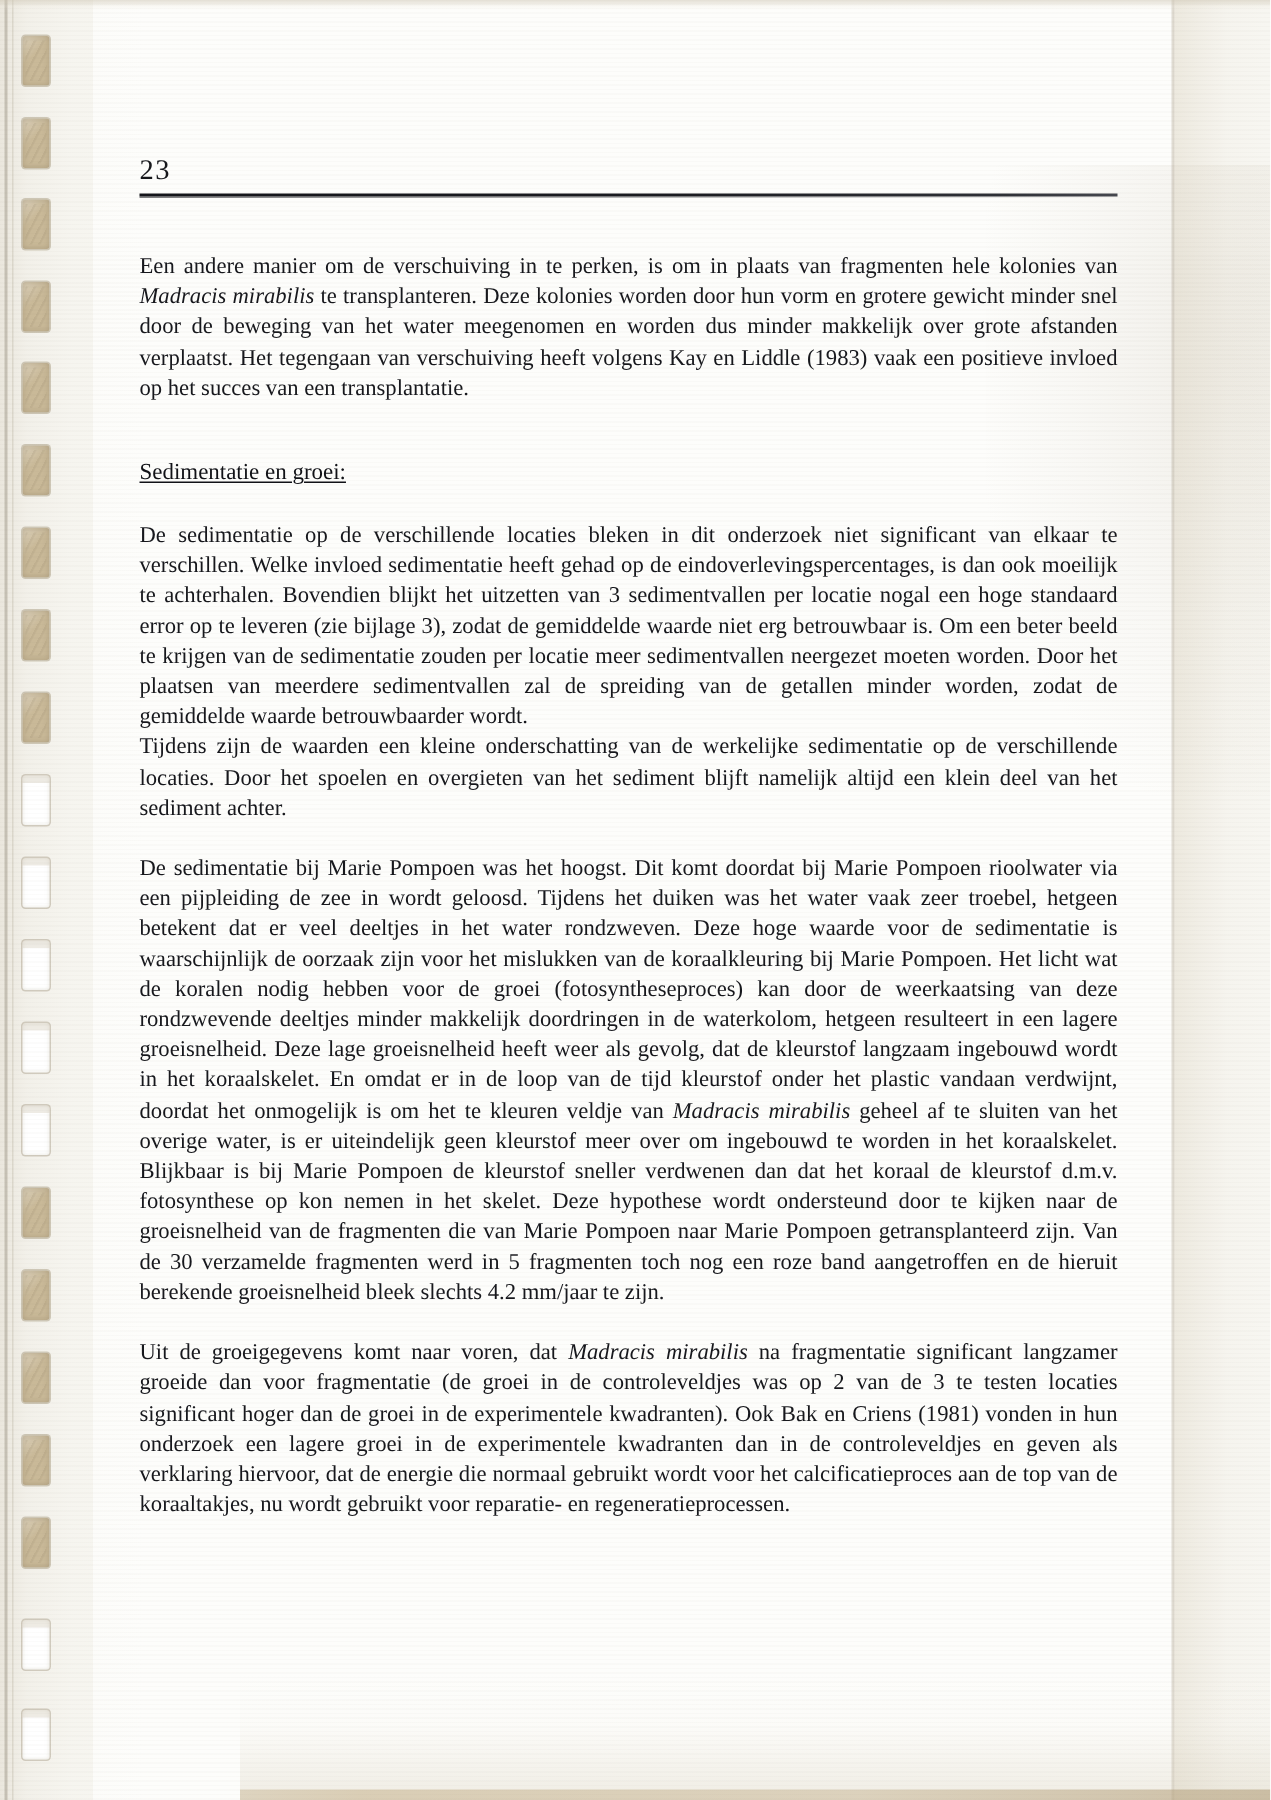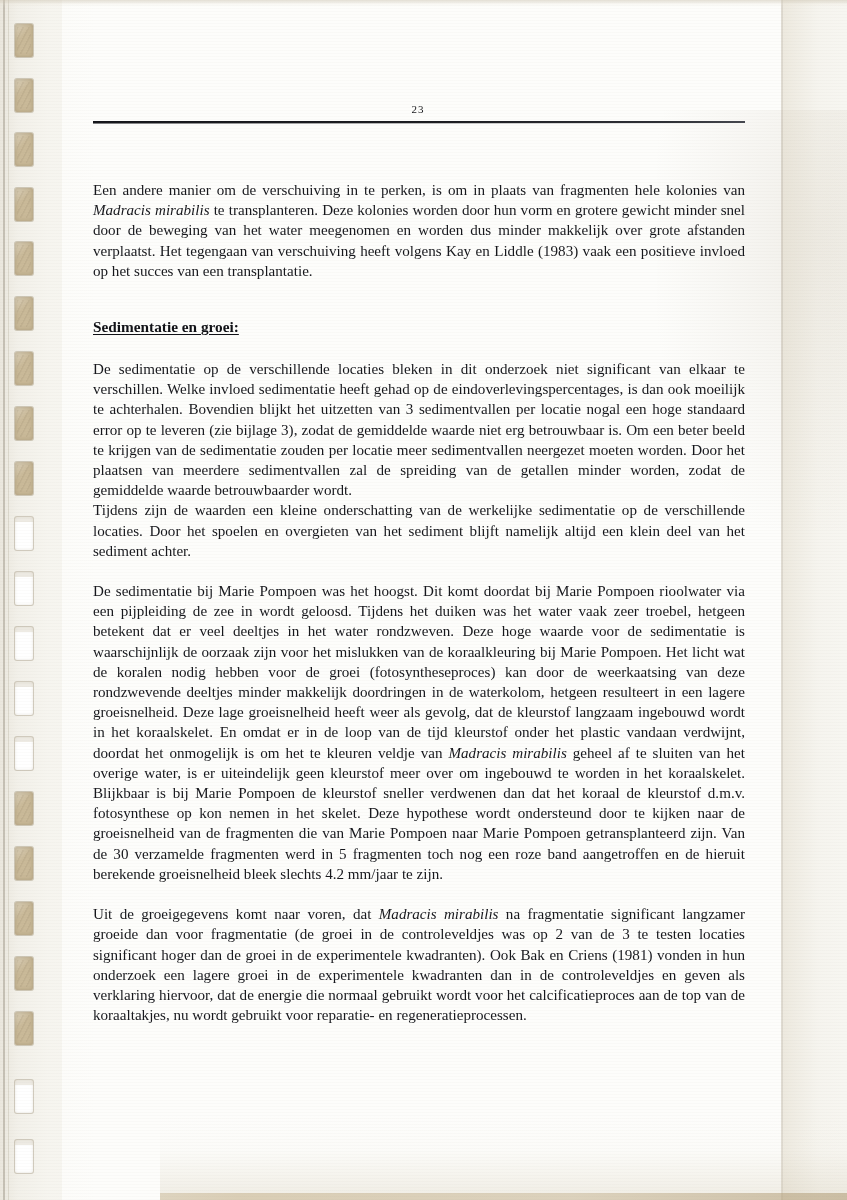--- a/index.html
+++ b/index.html
@@ -191,22 +191,22 @@
   }
 
   
   .page-header {
     position: absolute;
     left: 93px;
     top: 104px;
     width: 652px;
   }
   .page-number {
-    text-align: center;
-    font-size: 11px;
+    text-align: left;
+    font-size: 19px;
     letter-spacing: 1px;
     color: #15161a;
     line-height: 1;
     padding-right: 2px;
   }
   .header-rule {
     margin-top: 6px;
     height: 2px;
     background: linear-gradient(to right,
                 #14151a 0%,
@@ -223,21 +223,21 @@
     background: linear-gradient(to right,
                 rgba(20,21,26,0.55) 0%,
                 rgba(20,21,26,0.18) 70%,
                 rgba(20,21,26,0.0) 100%);
   }
 
   
   .body-col {
     position: absolute;
     left: 93px;
-    top: 180px;
+    top: 168px;
     width: 652px;
   }
 
   .para {
     margin: 0;
     font-size: 15.1px;
     line-height: 20.2px;
     color: #16171c;
     text-align: justify;
     text-justify: inter-word;
@@ -245,21 +245,21 @@
   }
   .para + .para { margin-top: 20px; }
 
   
   .para.tight { margin-top: 0; }
 
   .sec-heading {
     margin: 0;
     font-size: 15.3px;
     line-height: 20px;
-    font-weight: bold;
+    font-weight: normal;
     color: #101116;
     text-decoration: underline;
     text-underline-offset: 2px;
     text-decoration-thickness: 1.3px;
   }
 
   .gap-before-heading { height: 36px; }
   .gap-after-heading  { height: 22px; }
 
   em.species {

